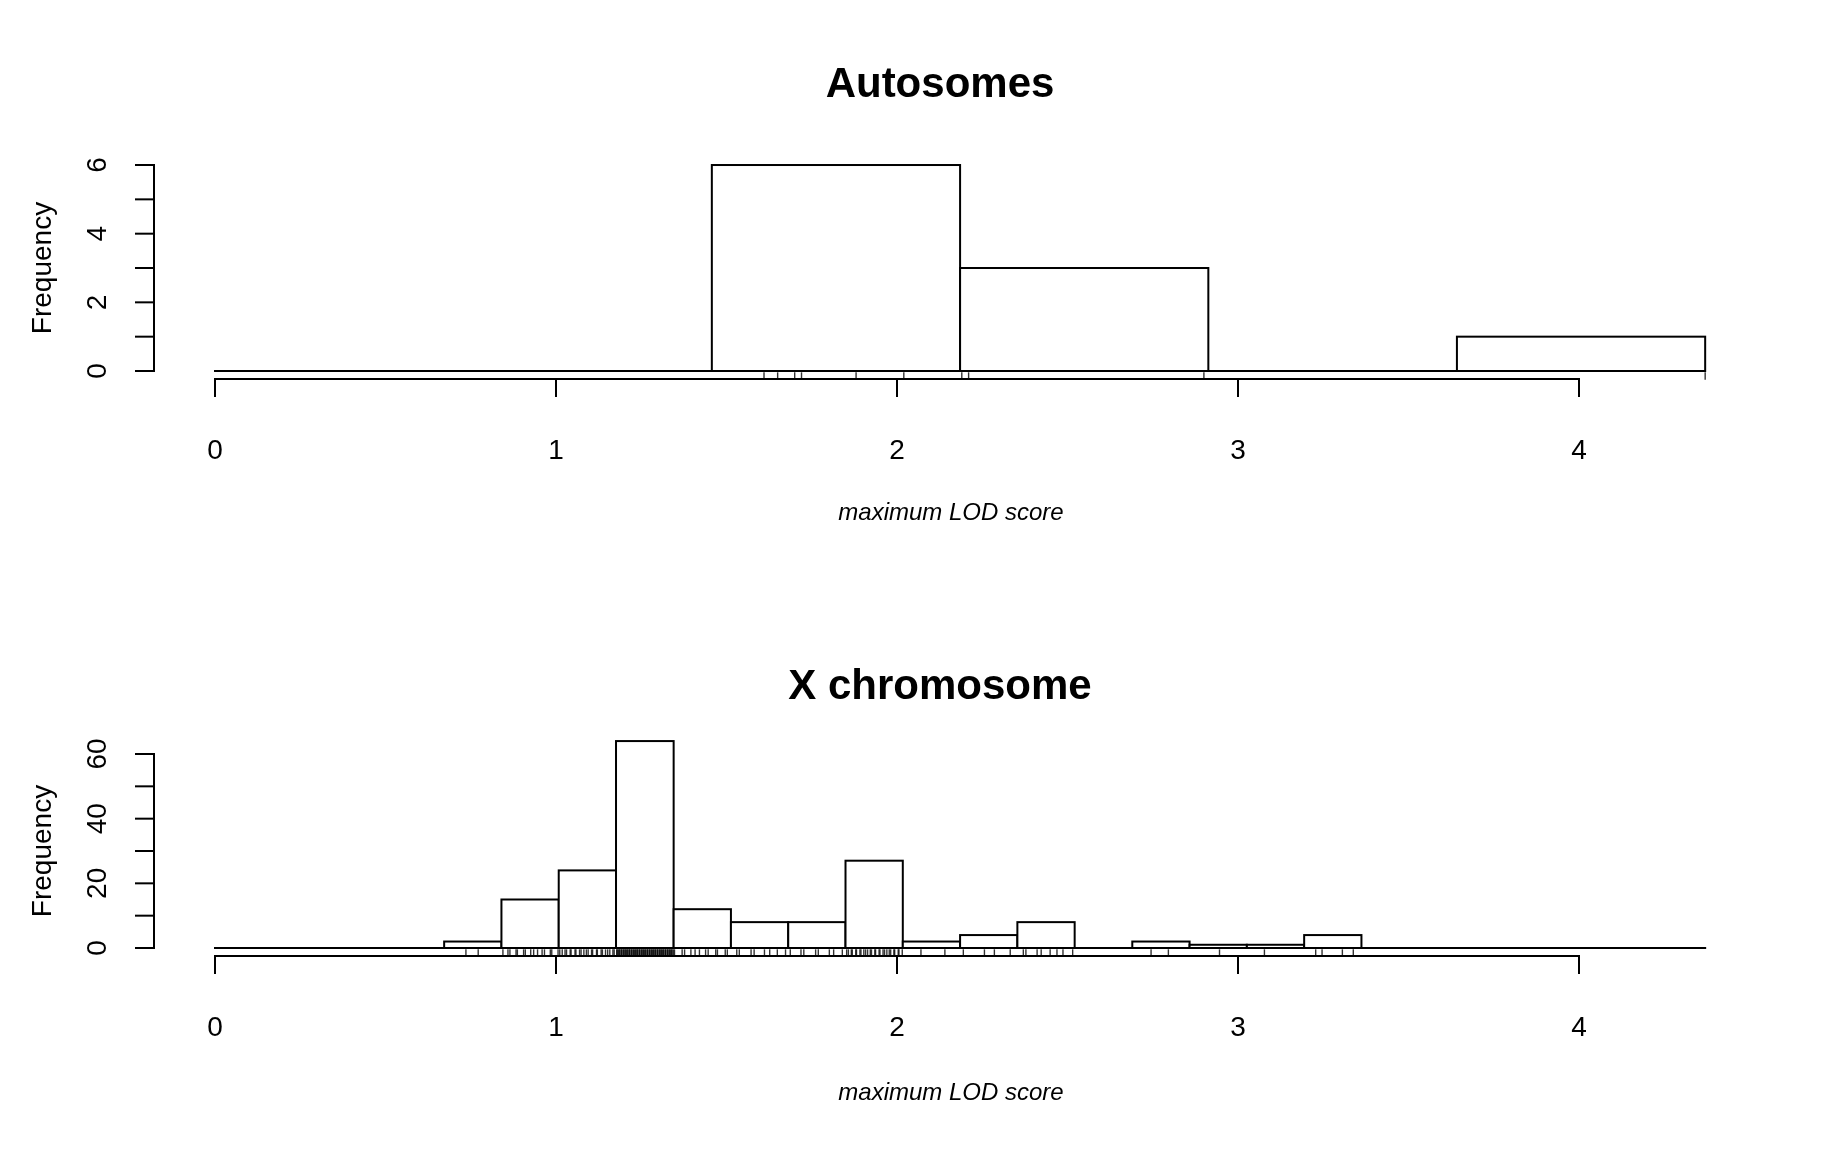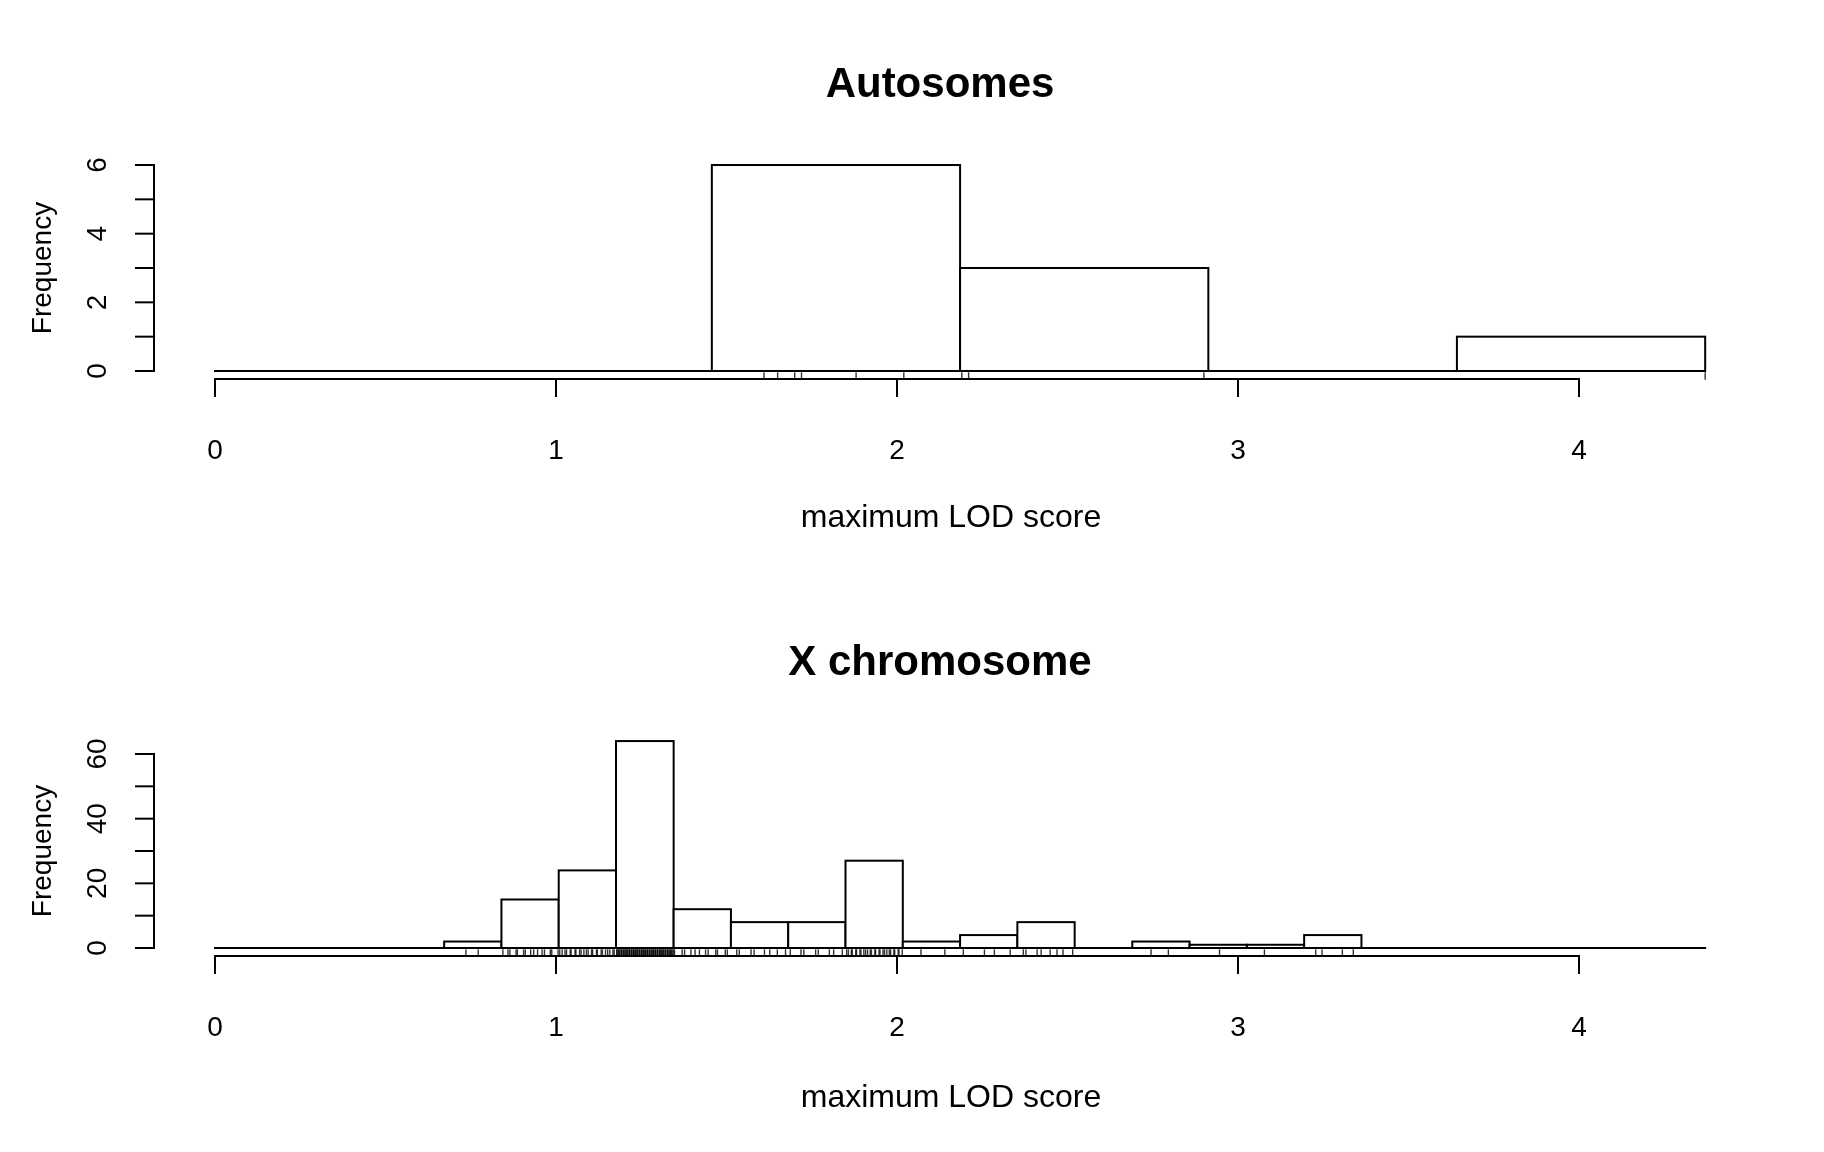--- a/index.html
+++ b/index.html
@@ -1,21 +1,21 @@
 <!DOCTYPE html>
 <html><head>
 <meta charset="utf-8">
 <style>
   html,body{margin:0;padding:0;background:#ffffff;}
   .figure{position:relative;width:1824px;height:1152px;background:#ffffff;
           font-family:"Liberation Sans",sans-serif;color:#000;overflow:hidden;}
   .figure svg{position:absolute;left:0;top:0;}
   .overlay{position:absolute;white-space:nowrap;line-height:1;}
   .chart-title{font-size:42px;font-weight:bold;transform:translateX(-50%);}
-  .axis-label{font-size:32px;transform:translateX(-50%);}
+  .axis-label{font-size:24px;transform:translateX(-50%);font-style:italic;}
   .y-axis-label{font-size:28px;transform:translate(-50%,-50%) rotate(-90deg);}
 </style>
 </head>
 <body>
 
 <div class="figure">
 
   <svg id="plot" width="1824" height="1152" viewBox="0 0 1824 1152">
       <line x1="154" y1="371" x2="154" y2="165.02" stroke="#000000" stroke-width="2" stroke-linecap="square" stroke-opacity="1"></line>
       <line x1="154" y1="371" x2="136" y2="371" stroke="#000000" stroke-width="2" stroke-linecap="square" stroke-opacity="1"></line>
@@ -286,17 +286,17 @@
       <line x1="1315.69380724013" y1="950" x2="1315.69380724013" y2="956" stroke="#000000" stroke-width="1.4" stroke-linecap="square" stroke-opacity="0.8"></line>
       <line x1="1322.0546727363399" y1="950" x2="1322.0546727363399" y2="956" stroke="#000000" stroke-width="1.4" stroke-linecap="square" stroke-opacity="0.8"></line>
       <line x1="1342.3702906272185" y1="950" x2="1342.3702906272185" y2="956" stroke="#000000" stroke-width="1.4" stroke-linecap="square" stroke-opacity="0.8"></line>
       <line x1="1353.2928628307982" y1="950" x2="1353.2928628307982" y2="956" stroke="#000000" stroke-width="1.4" stroke-linecap="square" stroke-opacity="0.8"></line>
     </svg>
 
   <div class="overlay chart-title" style="left:940px;top:62px;">Autosomes</div>
   <div class="overlay axis-label" style="left:951px;top:500px;">maximum LOD score</div>
   <div class="overlay y-axis-label" style="left:42px;top:268px;">Frequency</div>
 
-  <div class="overlay chart-title" style="left:940px;top:640px;text-align:center;">X chromosome</div>
+  <div class="overlay chart-title" style="left:940px;top:664px;text-align:center;">X chromosome</div>
   <div class="overlay axis-label" style="left:951px;top:1080px;">maximum LOD score</div>
   <div class="overlay y-axis-label" style="left:42px;top:851px;">Frequency</div>
 
 </div>
 
 </body></html>

